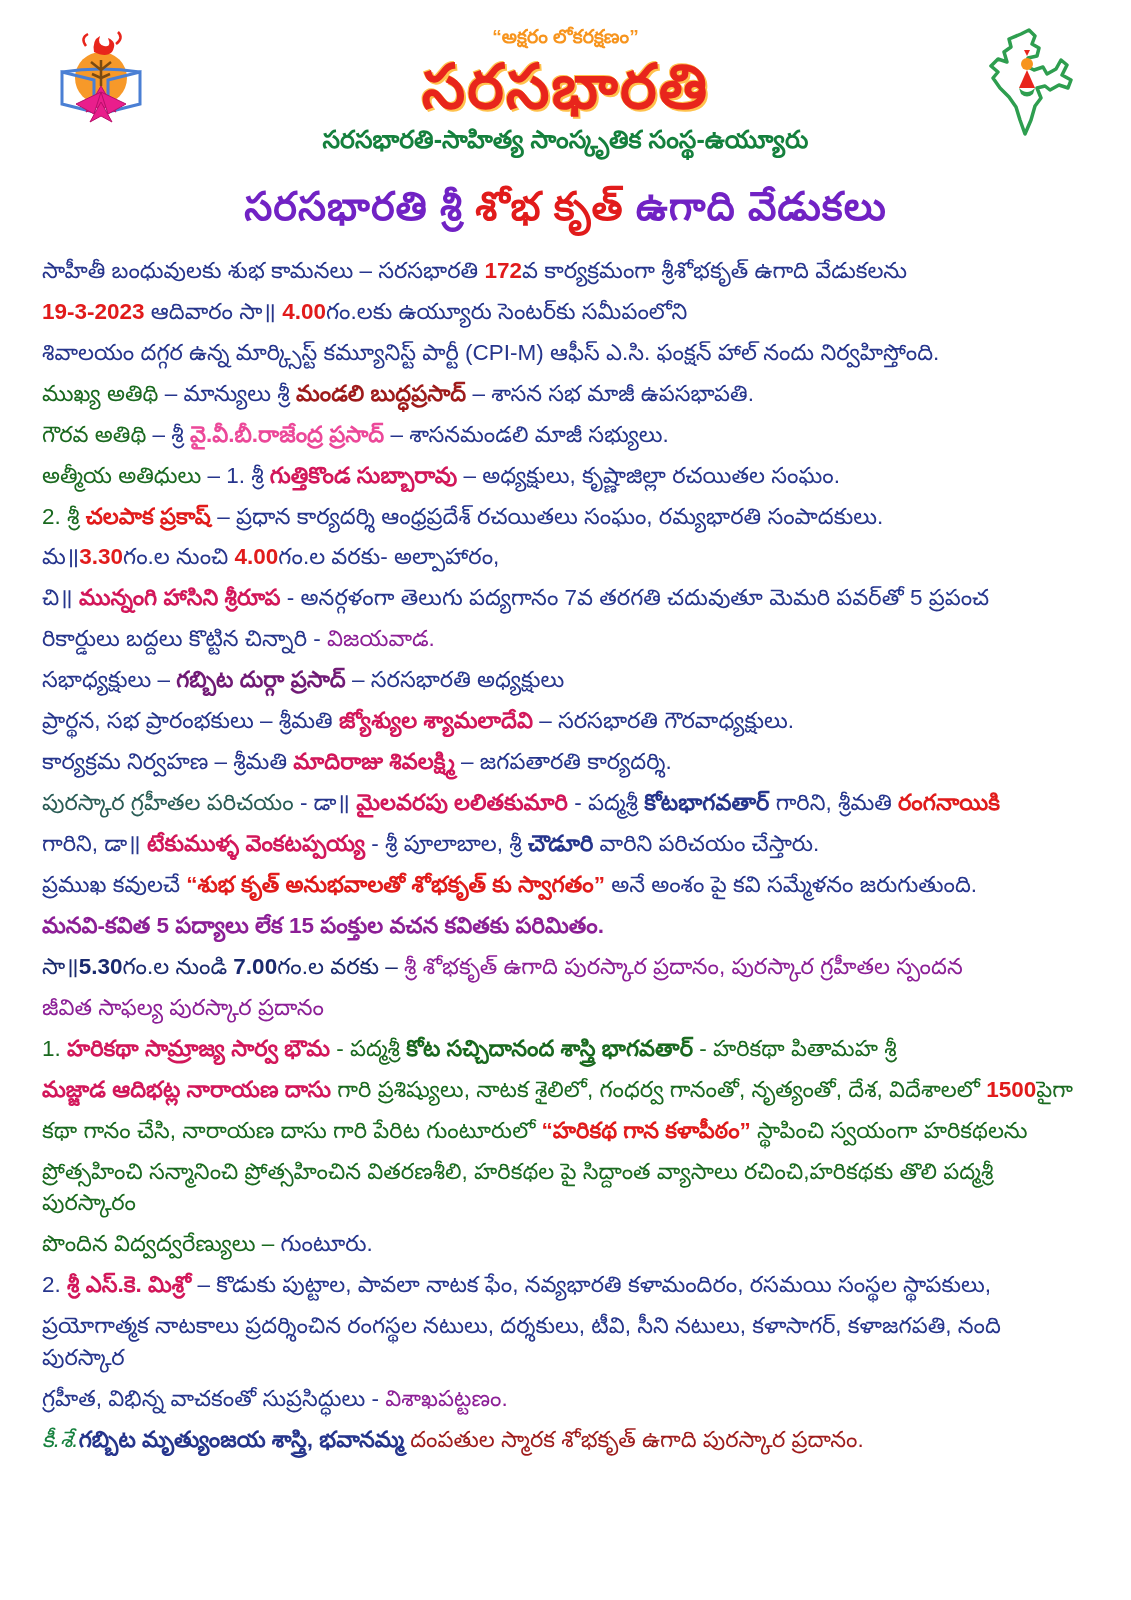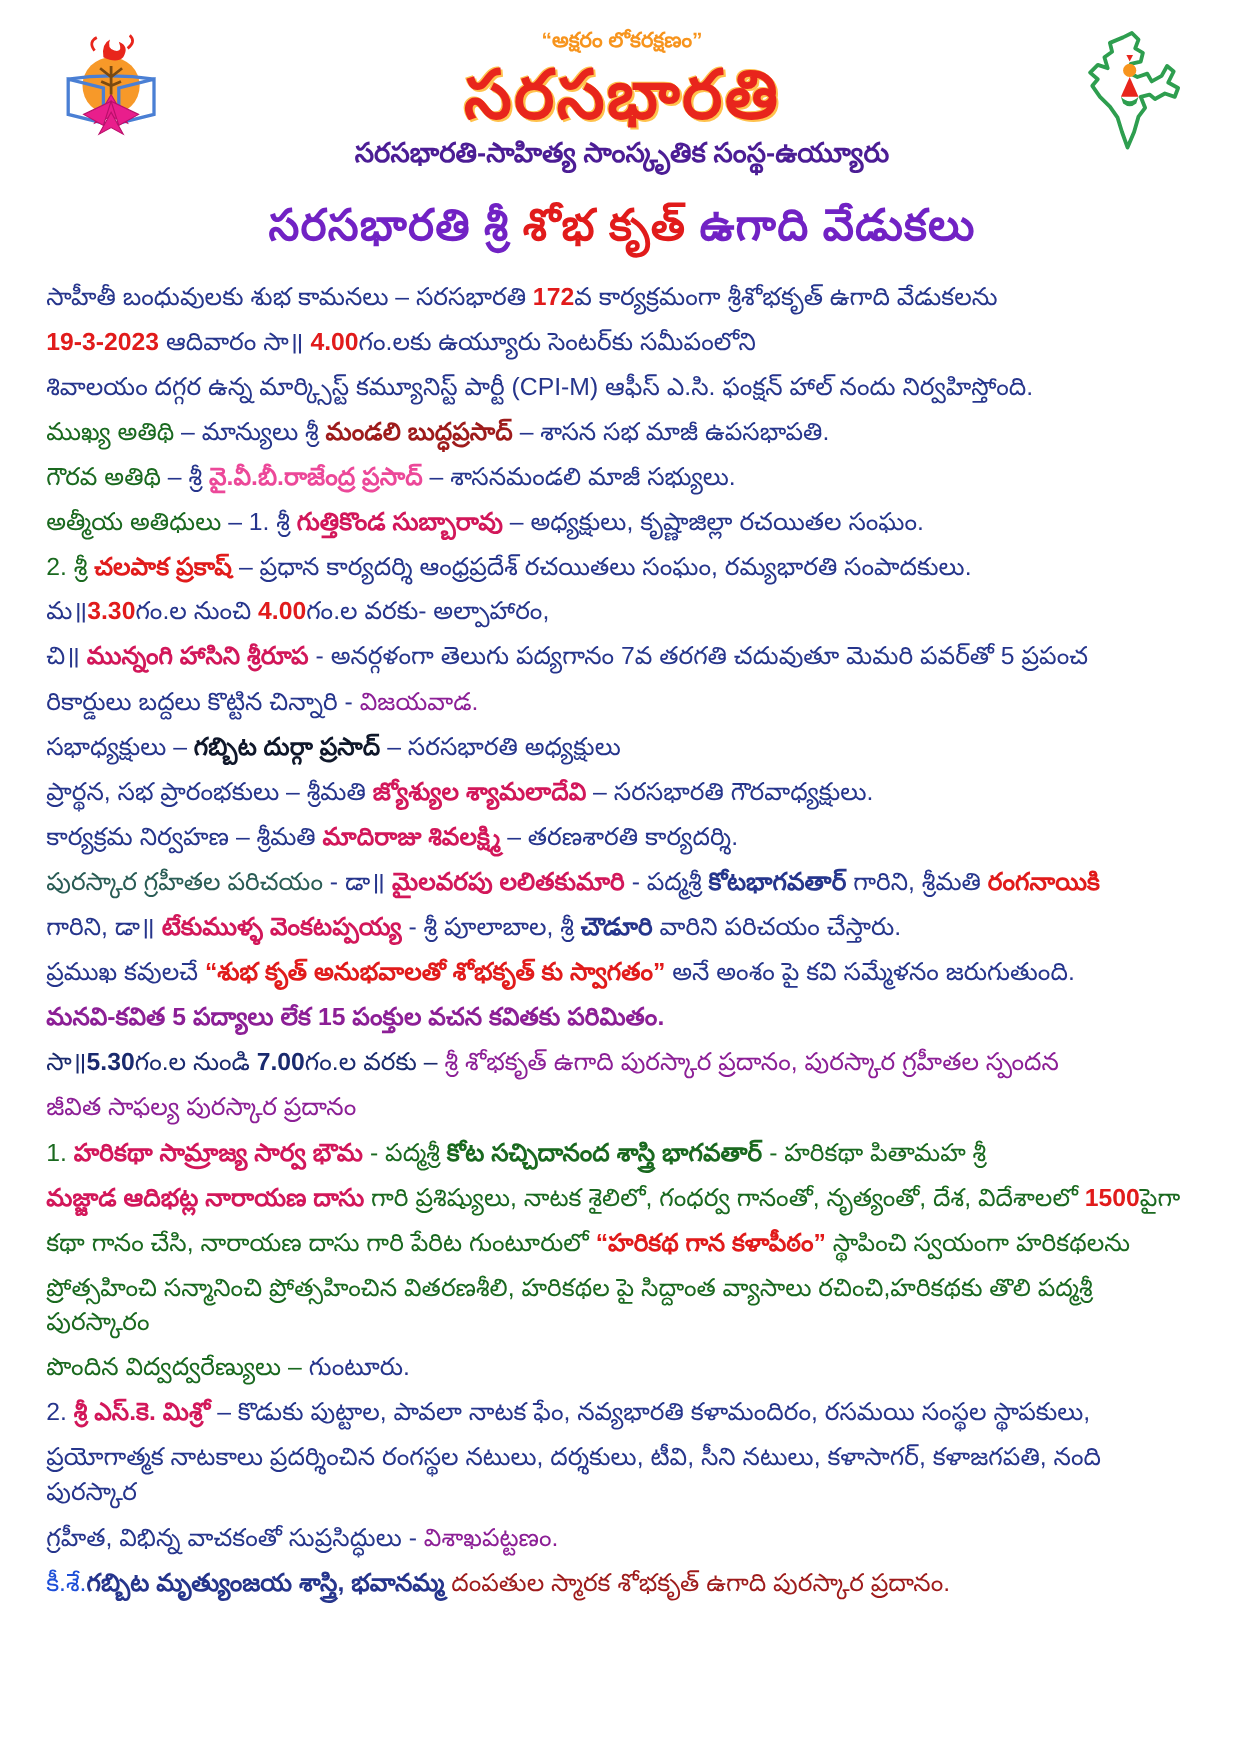--- a/index.html
+++ b/index.html
@@ -56,21 +56,21 @@
         <path d="M59,60 L59,34 M59,44 L49,36 M59,44 L69,36 M59,52 L50,48 M59,52 L68,48" stroke="#7a4a12" stroke-width="2.5" fill="none"></path>
         <path d="M52,26 Q50,14 58,10 Q55,18 62,20 Q70,22 66,12 Q76,16 70,26 Q64,32 52,26 Z" fill="#e8251c"></path>
         <path d="M44,20 Q38,12 46,8" stroke="#e8251c" stroke-width="2.5" fill="none"></path>
         <path d="M74,18 Q82,12 76,6" stroke="#e8251c" stroke-width="2.5" fill="none"></path>
       </g>
     </svg>
 
     <div class="hdr-center">
       <div class="tagline" style="color:#f7941d;">“అక్షరం లోకరక్షణం”</div>
       <div class="brand" style="color:#e8251c;">సరసభారతి</div>
-      <div class="org" style="color:#4c1d95;">సరసభారతి-సాహిత్య సాంస్కృతిక సంస్థ-ఉయ్యూరు</div>
+      <div class="org" style="color:#15803d;">సరసభారతి-సాహిత్య సాంస్కృతిక సంస్థ-ఉయ్యూరు</div>
     </div>
 
     <svg class="logo" viewBox="0 0 118 120">
       <g>
         <path d="M50,8 L58,4 L64,10 L61,18 L68,22 L66,30 L57,32 L55,40 L63,44 L72,41 L76,48 L85,43 L90,34 L96,39 L91,49 L100,54 L97,62 L88,59 L79,64 L74,60 L66,62 L70,72 L64,80 L60,94 L54,108 L49,94 L45,81 L38,71 L29,62 L22,52 L27,46 L20,40 L27,33 L36,36 L33,26 L40,21 L38,13 Z" fill="#ffffff" stroke="#2e9e4f" stroke-width="3.5" stroke-linejoin="round"></path>
       </g>
       <g>
         <circle cx="56" cy="38" r="6" fill="#f7941d"></circle>
         <path d="M56,44 L48,62 L64,62 Z" fill="#e8251c"></path>
         <path d="M48,62 Q56,70 64,62 L62,68 Q56,73 50,68 Z" fill="#2e9e4f"></path>
@@ -85,33 +85,33 @@
       <p class="line "><span class="seg" style="color: rgb(38, 53, 140);">సాహీతీ బంధువులకు శుభ కామనలు – సరసభారతి </span><span class="seg b" style="color: rgb(225, 27, 27);">172</span><span class="seg" style="color: rgb(38, 53, 140); text-align: right;">వ కార్యక్రమంగా శ్రీశోభకృత్ ఉగాది వేడుకలను</span></p>
       <p class="line "><span class="seg b" style="color: rgb(225, 27, 27);">19-3-2023</span><span class="seg" style="color: rgb(38, 53, 140);"> ఆదివారం సా॥ </span><span class="seg b" style="color: rgb(225, 27, 27);">4.00</span><span class="seg" style="color: rgb(38, 53, 140);">గం.లకు ఉయ్యూరు సెంటర్‌కు సమీపంలోని</span></p>
       <p class="line "><span class="seg" style="color: rgb(38, 53, 140);">శివాలయం దగ్గర ఉన్న మార్క్సిస్ట్ కమ్యూనిస్ట్ పార్టీ (CPI-M) ఆఫీస్ ఎ.సి. ఫంక్షన్ హాల్ నందు నిర్వహిస్తోంది.</span></p>
       <p class="line "><span class="seg" style="color: rgb(26, 105, 31);">ముఖ్య అతిథి</span><span class="seg" style="color: rgb(38, 53, 140);"> – మాన్యులు శ్రీ </span><span class="seg b" style="color: rgb(158, 27, 27);">మండలి బుద్ధప్రసాద్</span><span class="seg" style="color: rgb(38, 53, 140);"> – శాసన సభ మాజీ ఉపసభాపతి.</span></p>
       <p class="line "><span class="seg" style="color: rgb(26, 105, 31);">గౌరవ అతిథి</span><span class="seg" style="color: rgb(38, 53, 140);"> – శ్రీ </span><span class="seg b" style="color: #ec4899;">వై.వీ.బీ.రాజేంద్ర ప్రసాద్</span><span class="seg" style="color: rgb(38, 53, 140);"> – శాసనమండలి మాజీ సభ్యులు.</span></p>
       <p class="line "><span class="seg" style="color: rgb(26, 105, 31);">అత్మీయ అతిధులు</span><span class="seg" style="color: rgb(38, 53, 140);"> – 1. శ్రీ </span><span class="seg b" style="color: rgb(210, 23, 90);">గుత్తికొండ సుబ్బారావు</span><span class="seg" style="color: rgb(38, 53, 140);"> – అధ్యక్షులు, కృష్ణాజిల్లా రచయితల సంఘం.</span></p>
       <p class="line "><span class="seg" style="color: rgb(26, 105, 31);">2. శ్రీ </span><span class="seg b" style="color: rgb(225, 27, 27);">చలపాక ప్రకాష్</span><span class="seg" style="color: rgb(38, 53, 140);"> – ప్రధాన కార్యదర్శి ఆంధ్రప్రదేశ్ రచయితలు సంఘం, రమ్యభారతి సంపాదకులు.</span></p>
       <p class="line "><span class="seg" style="color: rgb(38, 53, 140);">మ॥</span><span class="seg b" style="color: rgb(225, 27, 27);">3.30</span><span class="seg" style="color: rgb(38, 53, 140);">గం.ల నుంచి </span><span class="seg b" style="color: rgb(225, 27, 27);">4.00</span><span class="seg" style="color: rgb(38, 53, 140);">గం.ల వరకు- అల్పాహారం,</span></p>
       <p class="line "><span class="seg" style="color: rgb(38, 53, 140);">చి॥ </span><span class="seg b" style="color: rgb(210, 23, 90);">మున్నంగి హాసిని శ్రీరూప</span><span class="seg" style="color: rgb(38, 53, 140);"> - అనర్గళంగా తెలుగు పద్యగానం 7వ తరగతి చదువుతూ మెమరి పవర్‌తో 5 ప్రపంచ</span></p>
       <p class="line "><span class="seg" style="color: rgb(38, 53, 140);">రికార్డులు బద్దలు కొట్టిన చిన్నారి - </span><span class="seg" style="color: rgb(140, 31, 150);">విజయవాడ.</span></p>
-      <p class="line "><span class="seg" style="color: rgb(38, 53, 140);">సభాధ్యక్షులు – </span><span class="seg b" style="color: #0f172a;">గబ్బిట దుర్గా ప్రసాద్</span><span class="seg" style="color: rgb(38, 53, 140);"> – సరసభారతి అధ్యక్షులు</span></p>
+      <p class="line "><span class="seg" style="color: rgb(38, 53, 140);">సభాధ్యక్షులు – </span><span class="seg b" style="color: #701a75;">గబ్బిట దుర్గా ప్రసాద్</span><span class="seg" style="color: rgb(38, 53, 140);"> – సరసభారతి అధ్యక్షులు</span></p>
       <p class="line "><span class="seg" style="color: rgb(38, 53, 140);">ప్రార్థన, సభ ప్రారంభకులు – శ్రీమతి </span><span class="seg b" style="color: rgb(210, 23, 90);">జ్యోశ్యుల శ్యామలాదేవి</span><span class="seg" style="color: rgb(38, 53, 140);"> – సరసభారతి గౌరవాధ్యక్షులు.</span></p>
-      <p class="line "><span class="seg" style="color: rgb(38, 53, 140);">కార్యక్రమ నిర్వహణ – శ్రీమతి </span><span class="seg b" style="color: rgb(210, 23, 90);">మాదిరాజు శివలక్ష్మి</span><span class="seg" style="color: rgb(38, 53, 140);"> – తరణశారతి కార్యదర్శి.</span></p>
+      <p class="line "><span class="seg" style="color: rgb(38, 53, 140);">కార్యక్రమ నిర్వహణ – శ్రీమతి </span><span class="seg b" style="color: rgb(210, 23, 90);">మాదిరాజు శివలక్ష్మి</span><span class="seg" style="color: rgb(38, 53, 140);"> – జగపతారతి కార్యదర్శి.</span></p>
       <p class="line "><span class="seg" style="color: rgb(42, 92, 85);">పురస్కార గ్రహీతల పరిచయం</span><span class="seg" style="color: rgb(38, 53, 140);"> - డా॥ </span><span class="seg b" style="color: rgb(210, 23, 90);">మైలవరపు లలితకుమారి</span><span class="seg" style="color: rgb(38, 53, 140);"> - పద్మశ్రీ </span><span class="seg b" style="color: rgb(38, 53, 140);">కోటభాగవతార్</span><span class="seg" style="color: rgb(38, 53, 140);"> గారిని, శ్రీమతి </span><span class="seg b" style="color: rgb(225, 27, 27);">రంగనాయికి</span></p>
       <p class="line "><span class="seg" style="color: rgb(38, 53, 140);">గారిని, డా॥ </span><span class="seg b" style="color: rgb(210, 23, 90);">టేకుముళ్ళ వెంకటప్పయ్య</span><span class="seg" style="color: rgb(38, 53, 140);"> - శ్రీ పూలాబాల, శ్రీ </span><span class="seg b" style="color: rgb(38, 53, 140);">చౌడూరి</span><span class="seg" style="color: rgb(38, 53, 140);"> వారిని పరిచయం చేస్తారు.</span></p>
       <p class="line "><span class="seg" style="color: rgb(38, 53, 140);">ప్రముఖ కవులచే </span><span class="seg b" style="color: rgb(225, 27, 27);">“శుభ కృత్ అనుభవాలతో శోభకృత్ కు స్వాగతం”</span><span class="seg" style="color: rgb(38, 53, 140);"> అనే అంశం పై కవి సమ్మేళనం జరుగుతుంది.</span></p>
       <p class="line "><span class="seg b" style="color: rgb(140, 31, 150);">మనవి-కవిత 5 పద్యాలు లేక 15 పంక్తుల వచన కవితకు పరిమితం.</span></p>
       <p class="line "><span class="seg" style="color: rgb(26, 42, 110);">సా॥</span><span class="seg b" style="color: rgb(26, 42, 110);">5.30</span><span class="seg" style="color: rgb(26, 42, 110);">గం.ల నుండి </span><span class="seg b" style="color: rgb(26, 42, 110);">7.00</span><span class="seg" style="color: rgb(26, 42, 110);">గం.ల వరకు – </span><span class="seg" style="color: rgb(140, 31, 150);">శ్రీ శోభకృత్ ఉగాది పురస్కార ప్రదానం, పురస్కార గ్రహీతల స్పందన</span></p>
       <p class="line "><span class="seg" style="color: rgb(140, 31, 150);">జీవిత సాఫల్య పురస్కార ప్రదానం</span></p>
       <p class="line "><span class="seg" style="color: rgb(26, 105, 31);">1. </span><span class="seg b" style="color: rgb(210, 23, 90);">హరికథా సామ్రాజ్య సార్వ భౌమ</span><span class="seg" style="color: rgb(26, 105, 31);"> - పద్మశ్రీ </span><span class="seg b" style="color: rgb(26, 105, 31);">కోట సచ్చిదానంద శాస్త్రి భాగవతార్</span><span class="seg" style="color: rgb(26, 105, 31);"> - హరికథా పితామహ శ్రీ</span></p>
       <p class="line "><span class="seg b" style="color: rgb(210, 23, 90);">మజ్జాడ ఆదిభట్ల నారాయణ దాసు</span><span class="seg" style="color: rgb(26, 105, 31);"> గారి ప్రశిష్యులు, నాటక శైలిలో, గంధర్వ గానంతో, నృత్యంతో, దేశ, విదేశాలలో </span><span class="seg b" style="color: rgb(225, 27, 27);">1500</span><span class="seg" style="color: rgb(26, 105, 31);">పైగా</span></p>
       <p class="line "><span class="seg" style="color: rgb(26, 105, 31);">కథా గానం చేసి, నారాయణ దాసు గారి పేరిట గుంటూరులో </span><span class="seg b" style="color: rgb(225, 27, 27);">“హరికథ గాన కళాపీఠం”</span><span class="seg" style="color: rgb(26, 105, 31);"> స్థాపించి స్వయంగా హరికథలను</span></p>
       <p class="line "><span class="seg" style="color: rgb(26, 105, 31);">ప్రోత్సహించి సన్మానించి ప్రోత్సహించిన వితరణశీలి, హరికథల పై సిద్దాంత వ్యాసాలు రచించి,హరికథకు తొలి పద్మశ్రీ పురస్కారం</span></p>
       <p class="line "><span class="seg" style="color: rgb(26, 105, 31);">పొందిన విద్వద్వరేణ్యులు – </span><span class="seg" style="color: rgb(38, 53, 140);">గుంటూరు.</span></p>
       <p class="line "><span class="seg" style="color: rgb(38, 53, 140);">2. </span><span class="seg b" style="color: rgb(210, 23, 90);">శ్రీ ఎస్.కె. మిశ్రో</span><span class="seg" style="color: rgb(38, 53, 140);"> – కొడుకు పుట్టాల, పావలా నాటక ఫేం, నవ్యభారతి కళామందిరం, రసమయి సంస్థల స్థాపకులు,</span></p>
       <p class="line "><span class="seg" style="color: rgb(38, 53, 140);">ప్రయోగాత్మక నాటకాలు ప్రదర్శించిన రంగస్థల నటులు, దర్శకులు, టీవి, సీని నటులు, కళాసాగర్, కళాజగపతి, నంది పురస్కార</span></p>
       <p class="line "><span class="seg" style="color: rgb(38, 53, 140);">గ్రహీత, విభిన్న వాచకంతో సుప్రసిద్ధులు - </span><span class="seg" style="color: rgb(140, 31, 150);">విశాఖపట్టణం.</span></p>
-      <p class="line "><span class="seg" style="color: #1d4ed8;">కీ.శే.</span><span class="seg b" style="color: rgb(38, 53, 140);">గబ్బిట మృత్యుంజయ శాస్త్రి, భవానమ్మ</span><span class="seg" style="color: rgb(158, 27, 27);"> దంపతుల స్మారక శోభకృత్ ఉగాది పురస్కార ప్రదానం.</span></p>
+      <p class="line "><span class="seg" style="color: #15803d; font-style: italic;">కీ.శే.</span><span class="seg b" style="color: rgb(38, 53, 140);">గబ్బిట మృత్యుంజయ శాస్త్రి, భవానమ్మ</span><span class="seg" style="color: rgb(158, 27, 27);"> దంపతుల స్మారక శోభకృత్ ఉగాది పురస్కార ప్రదానం.</span></p>
     </div>
 
 </div>
 
 </body></html>

